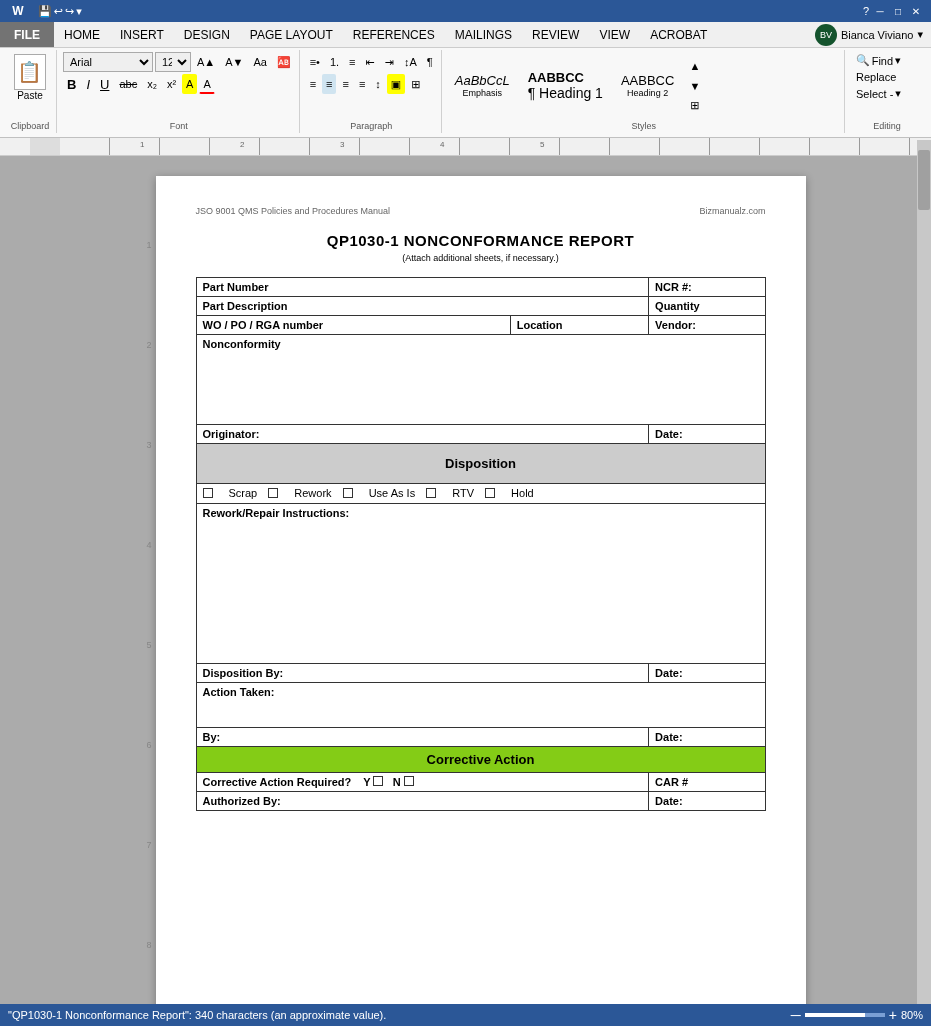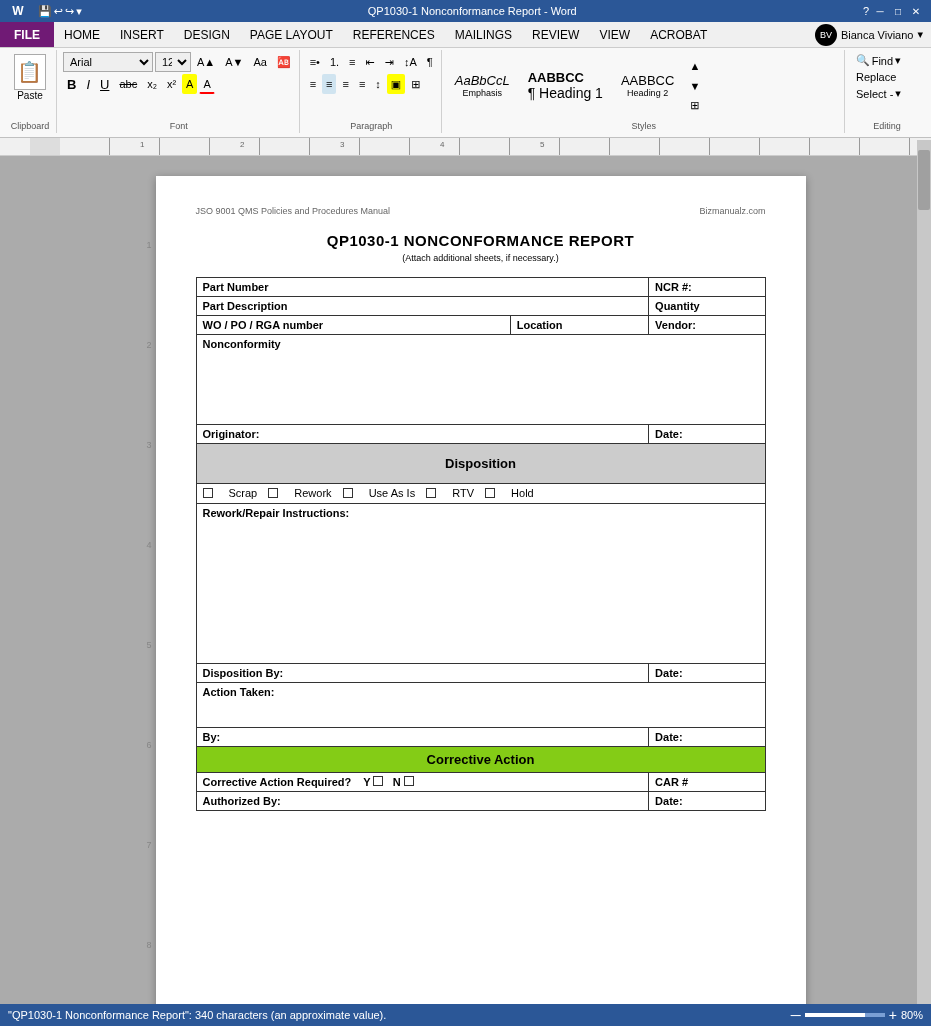--- a/index.html
+++ b/index.html
@@ -23,21 +23,21 @@
 
     
     .menu-bar {
       background: #f0f0f0;
       display: flex;
       align-items: center;
       height: 26px;
       border-bottom: 1px solid #ccc;
     }
     .menu-file {
-      background: #701a75;
+      background: #737373;
       color: white;
       padding: 0 14px;
       height: 100%;
       display: flex;
       align-items: center;
       font-weight: bold;
       font-size: 12px;
       cursor: pointer;
     }
     .menu-item {
@@ -407,21 +407,21 @@
       display: flex;
       align-items: center;
       gap: 4px;
       padding: 0 8px;
       font-size: 11px;
       margin-left: auto;
     }
     .user-avatar {
       width: 22px;
       height: 22px;
-      background: #000000;
+      background: #14532d;
       border-radius: 50%;
       display: flex;
       align-items: center;
       justify-content: center;
       color: white;
       font-size: 9px;
     }
   </style>
 </head>
 <body>
@@ -429,21 +429,20 @@
 <div class="title-bar">
   <div class="title-bar-left">
     <div class="word-icon">W</div>
     <div class="quick-access">
       <span>💾</span>
       <span>↩</span>
       <span>↪</span>
       <span>▾</span>
     </div>
   </div>
-  <div class="title-bar-center">QP1030-1 Nonconformance Report - Word</div>
   <div class="title-bar-right">
     <span>?</span>
     <span class="title-bar-btn">─</span>
     <span class="title-bar-btn">□</span>
     <span class="title-bar-btn">✕</span>
   </div>
 </div>
 
 <div class="menu-bar">
   <div class="menu-file">FILE</div>

